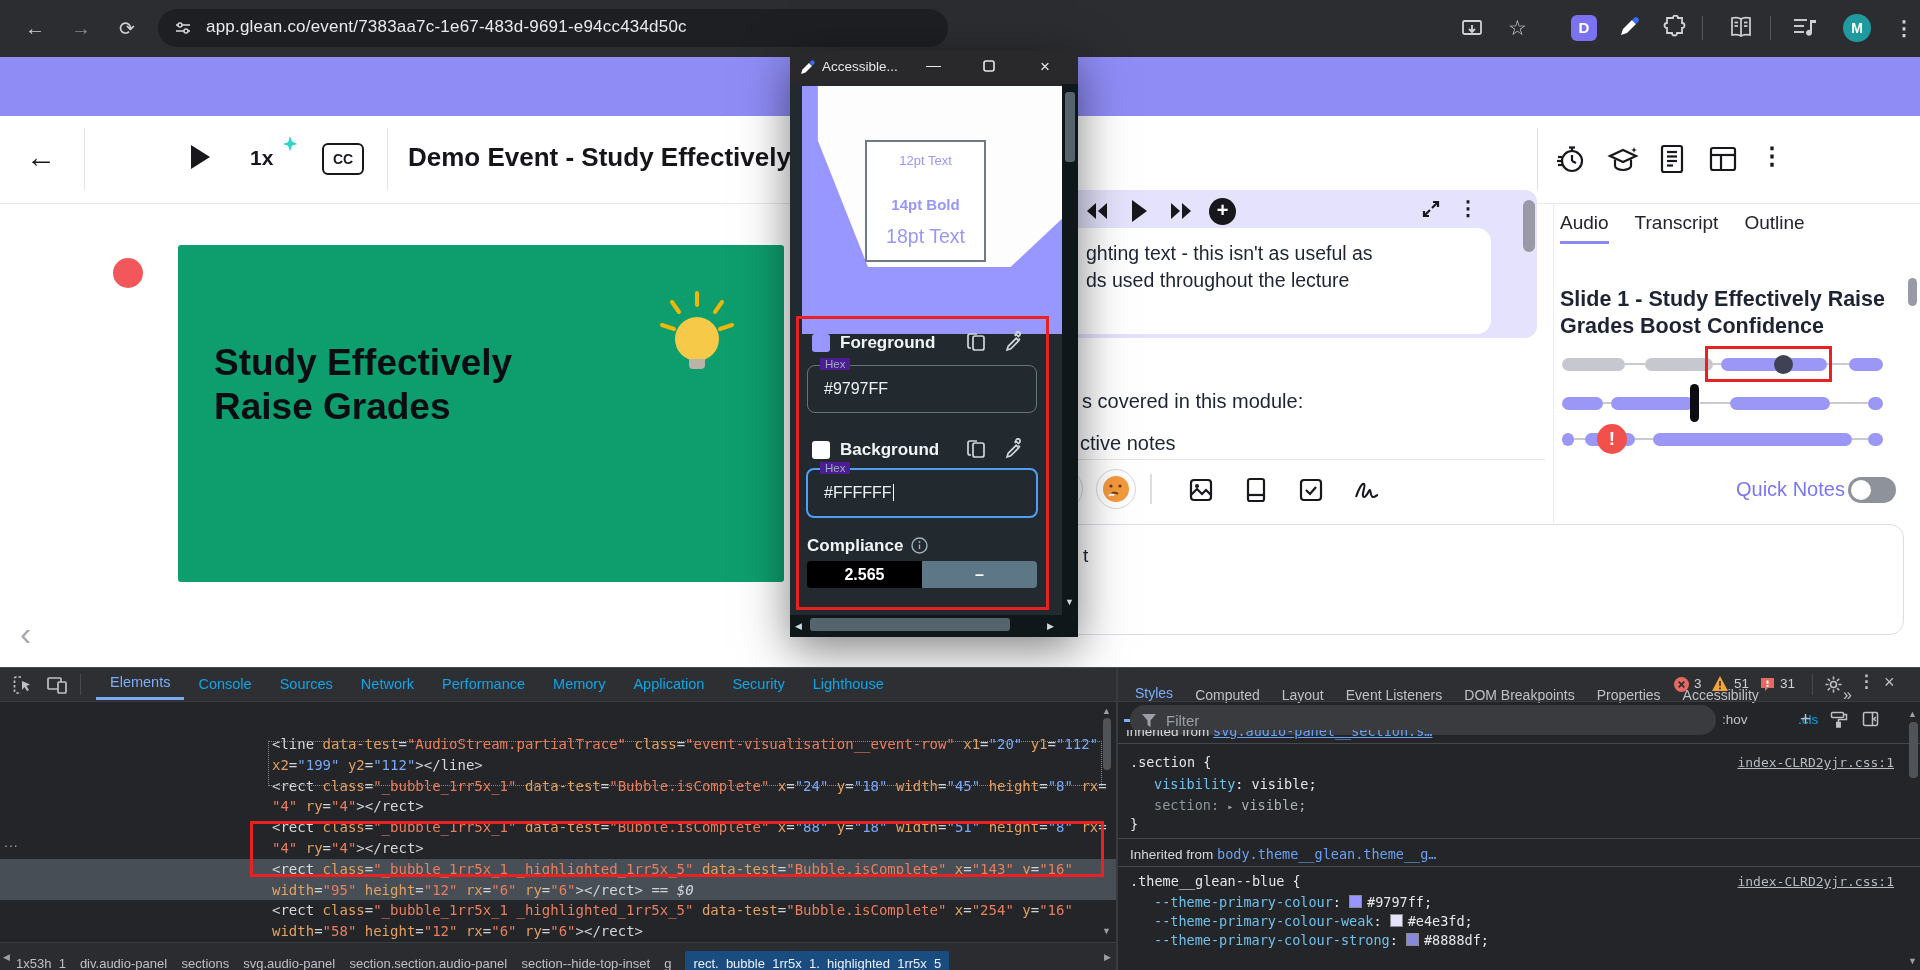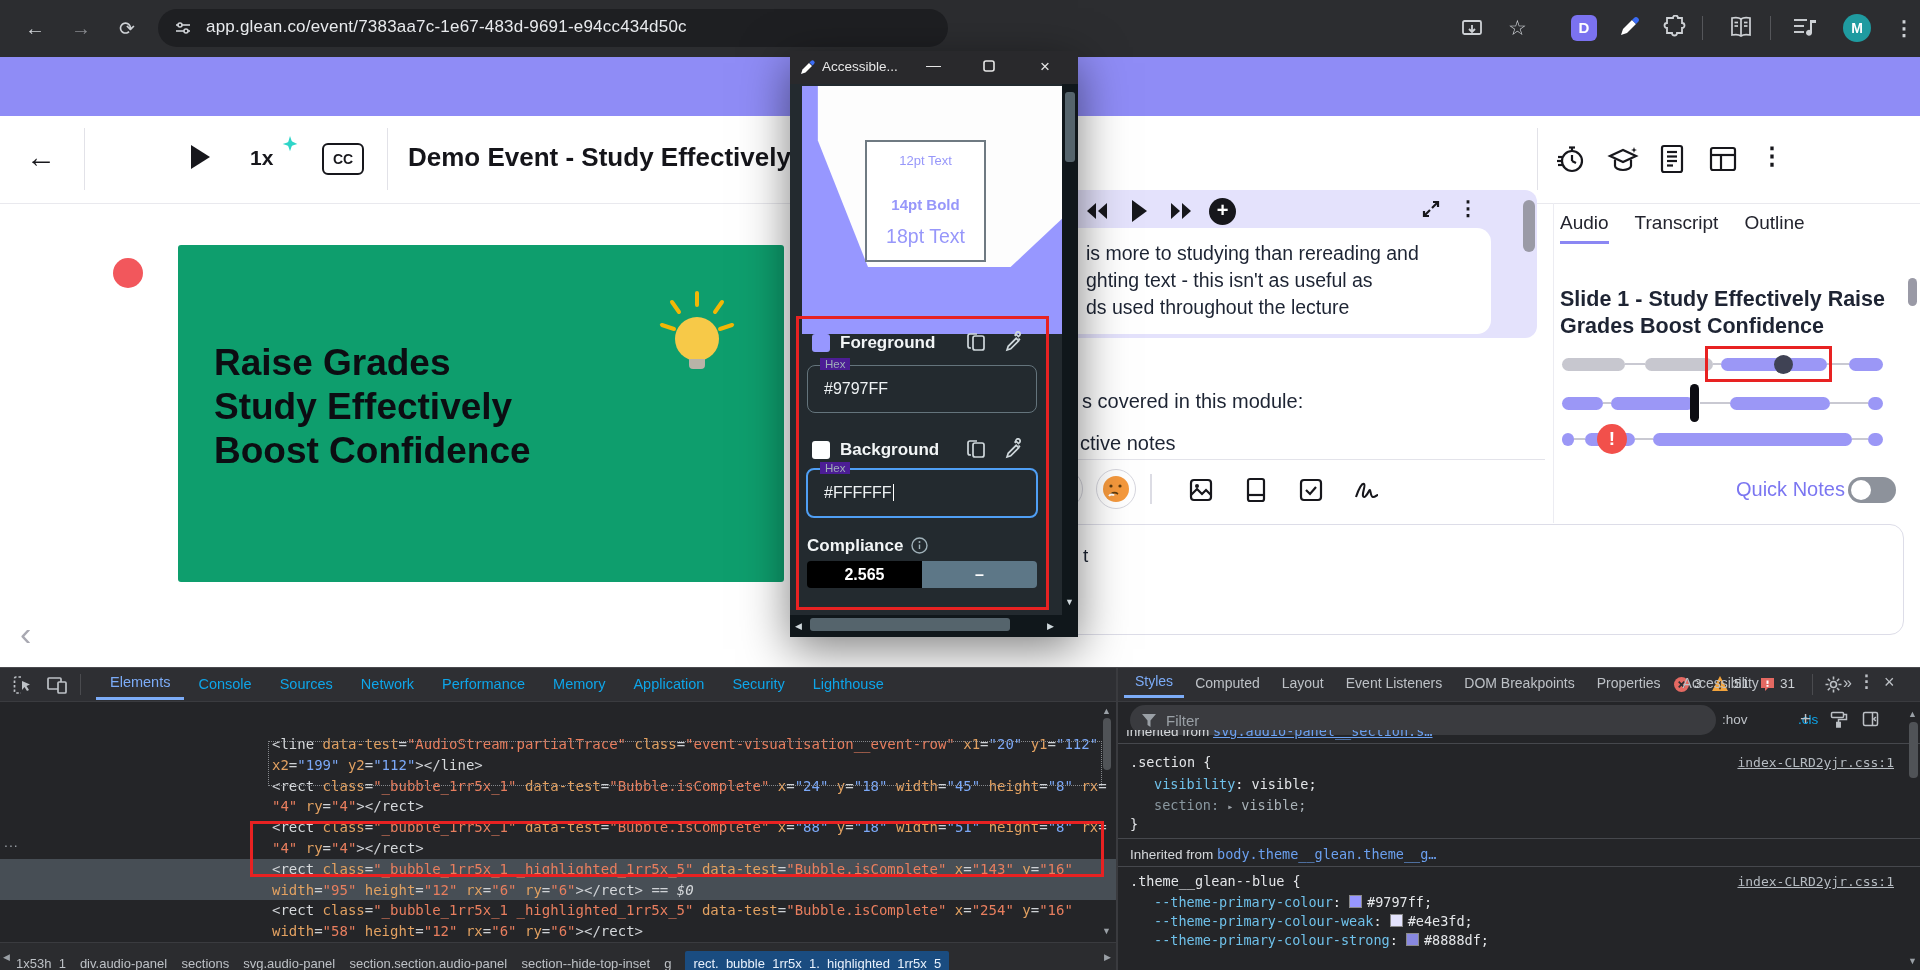--- a/index.html
+++ b/index.html
@@ -94,21 +94,21 @@
   .code-line.sel{background:#474e55}
   .tok-p{color:#cfd2d6}.tok-tag{color:#d6d9dc}.tok-an{color:#e2a161}.tok-av{color:#e87e5e}
   .tok-num{color:#7ca9f8}.tok-dol{color:#d6d9dc;font-style:italic}
   .dotted{position:absolute;border:1px dotted #85888c}
   #crumbbar{left:0;top:274px;width:1116px;height:41px;background:#2b2c2f;border-top:1px solid #3a3b3f;
       display:flex;align-items:center;gap:14px;padding-left:16px;box-sizing:border-box;overflow:hidden}
   .crumb{font-size:13px;color:#bdc1c6;white-space:nowrap}
   .crumb.active{background:#1a4c80;color:#e8f1fc;padding:5px 8px;border-radius:2px}
   
   #stylespane{left:1116px;top:0;width:804px;height:303px;border-left:2px solid #3a3b3f;box-sizing:border-box}
-  .stab{padding:0 11px;line-height:30px;font-size:14px;color:#bdc1c6;white-space:nowrap}
+  .stab{padding:12px 11px;line-height:30px;font-size:14px;color:#bdc1c6;white-space:nowrap}
   .stab.active{color:#7cacf8;border-bottom:3px solid #7cacf8;line-height:27px}
   #filterbox{left:12px;top:37px;width:586px;height:30px;background:#3a3b3f;border-radius:15px;color:#9aa0a6;
       font-size:15px;display:flex;align-items:center;gap:10px;padding-left:12px;box-sizing:border-box}
   .srow{position:absolute;font-family:"DejaVu Sans Mono",monospace;font-size:13.5px;color:#e4e6e9;white-space:pre}
   .propname{color:#6fc1ea}
   .dim{color:#8a98a0}.dimval{color:#aab3b9}
   .csslink{position:absolute;right:26px;font-family:"DejaVu Sans Mono",monospace;font-size:13px;
       color:#b6bcc2;text-decoration:underline}
   .inh{position:absolute;font-size:13.5px;color:#d6d9dc}
   .inh .lnk{font-family:"DejaVu Sans Mono",monospace;color:#6ba0f0}
@@ -316,23 +316,22 @@
           <line x1="3" y1="11" x2="27" y2="11"></line>
           <line x1="13" y1="11" x2="13" y2="26"></line>
         </g>
       </svg>
   </span>
   <div class="abs" style="left:1760px;top:26px;font-size:24px;color:#17171c;font-weight:bold">⋮</div>
 </div>
 
 <div class="abs" id="slide">
   <div class="abs" style="left:36px;top:96px">
+    <div class="slide-line">Study Effectively</div>
     <div class="slide-line">Raise Grades</div>
-    <div class="slide-line">Study Effectively</div>
-    <div class="slide-line">Boost Confidence</div>
   </div>
   <span class="abs" style="left:472px;top:42px">
     <svg width="94" height="94" viewBox="0 0 94 94">
       <g stroke="#f2b705" stroke-width="4" stroke-linecap="round">
         <line x1="47" y1="6" x2="47" y2="18"></line>
           <line x1="22" y1="15" x2="29" y2="25"></line>
           <line x1="72" y1="15" x2="65" y2="25"></line>
         <line x1="12" y1="38" x2="24" y2="42"></line>
           <line x1="82" y1="38" x2="70" y2="42"></line>
       </g>
@@ -366,21 +365,20 @@
         <path d="M13 4h5v5"></path>
         <path d="M18 4l-6 6"></path>
         <path d="M9 18H4v-5"></path>
         <path d="M4 18l6-6"></path>
       </g>
     </svg>
 </span>
 <div class="abs" style="left:1458px;top:196px;font-size:20px;font-weight:bold;color:#17171c">⋮</div>
 <div class="abs" id="tcard">
   <div class="abs" style="left:84px;top:12px">
-    <div class="tline">is more to studying than rereading and</div>
     <div class="tline">ghting text - this isn't as useful as</div>
     <div class="tline">ds used throughout the lecture</div>
   </div>
 </div>
 <div class="abs scroll-thumb" style="left:1523px;top:200px;width:12px;height:52px"></div>
 <div class="abs mid-text" style="left:1082px;top:390px">s covered in this module:</div>
 <div class="abs" style="left:1080px;top:432px;height:26px;overflow:hidden">
   <span class="mid-text">ctive notes</span>
 </div>
 <div class="abs" style="left:900px;top:459px;width:645px;height:1px;background:#e3e3ea"></div>

